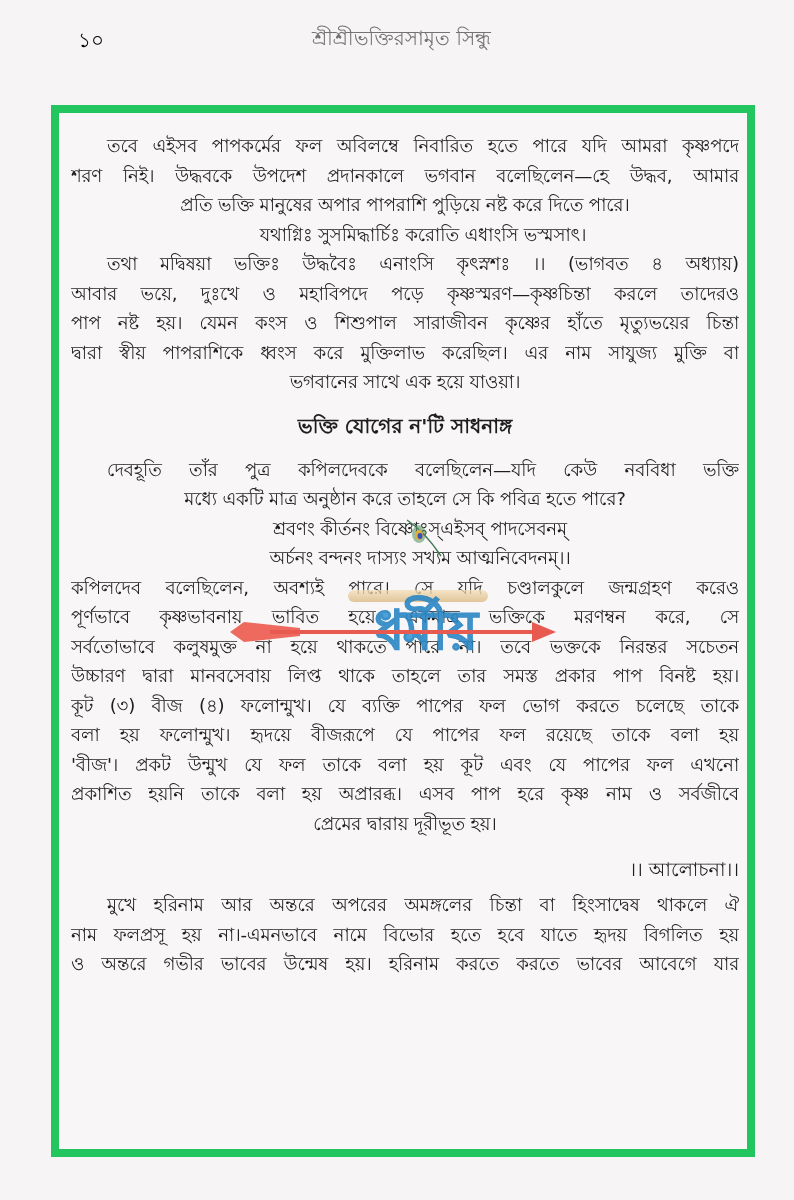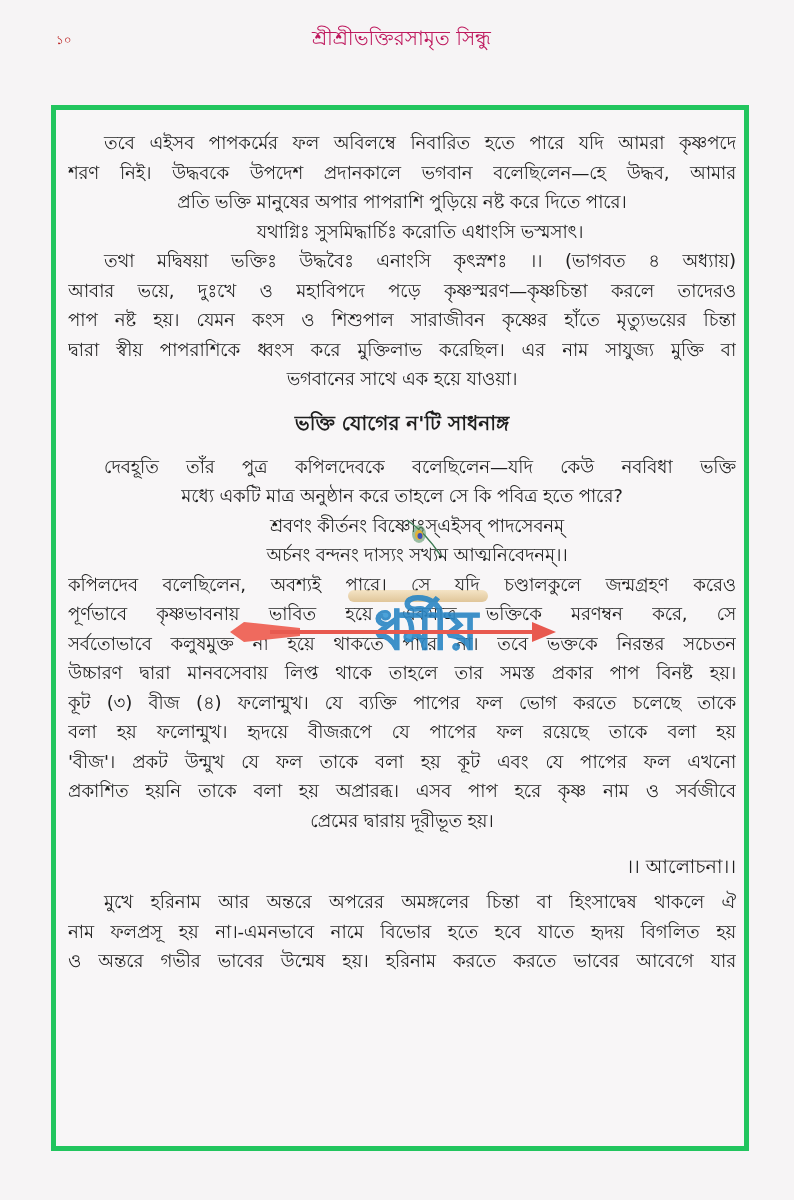--- a/index.html
+++ b/index.html
@@ -10,45 +10,45 @@
     width: 794px;
     height: 1200px;
     background: #f6f4f5;
     position: relative;
     overflow: hidden;
     font-family: "DejaVu Sans", "Liberation Sans", sans-serif;
     color: #1e1e1e;
   }
   .page-number {
     position: absolute;
-    left: 56px;
+    left: 78px;
     top: 28px;
-    font-size: 12px;
+    font-size: 20px;
     line-height: 24px;
-    color: #b91c1c;
+    color: #000000;
   }
   .running-title {
     position: absolute;
     left: 0;
     width: 794px;
     top: 25px;
     text-align: center;
     font-size: 20px;
     line-height: 26px;
-    color: #be185d;
+    color: #737373;
     padding-left: 9px;
     box-sizing: border-box;
   }
   .content-box {
     position: absolute;
     left: 51px;
     top: 105px;
     width: 688px;
     height: 1036px;
-    border: 5px solid #22c55e;
+    border: 8px solid #22c55e;
     background: #f8f6f7;
     box-sizing: content-box;
   }
   .box-inner {
     position: absolute;
     left: 12px;
     right: 8px;
     top: 18px;
   }
   .line {

